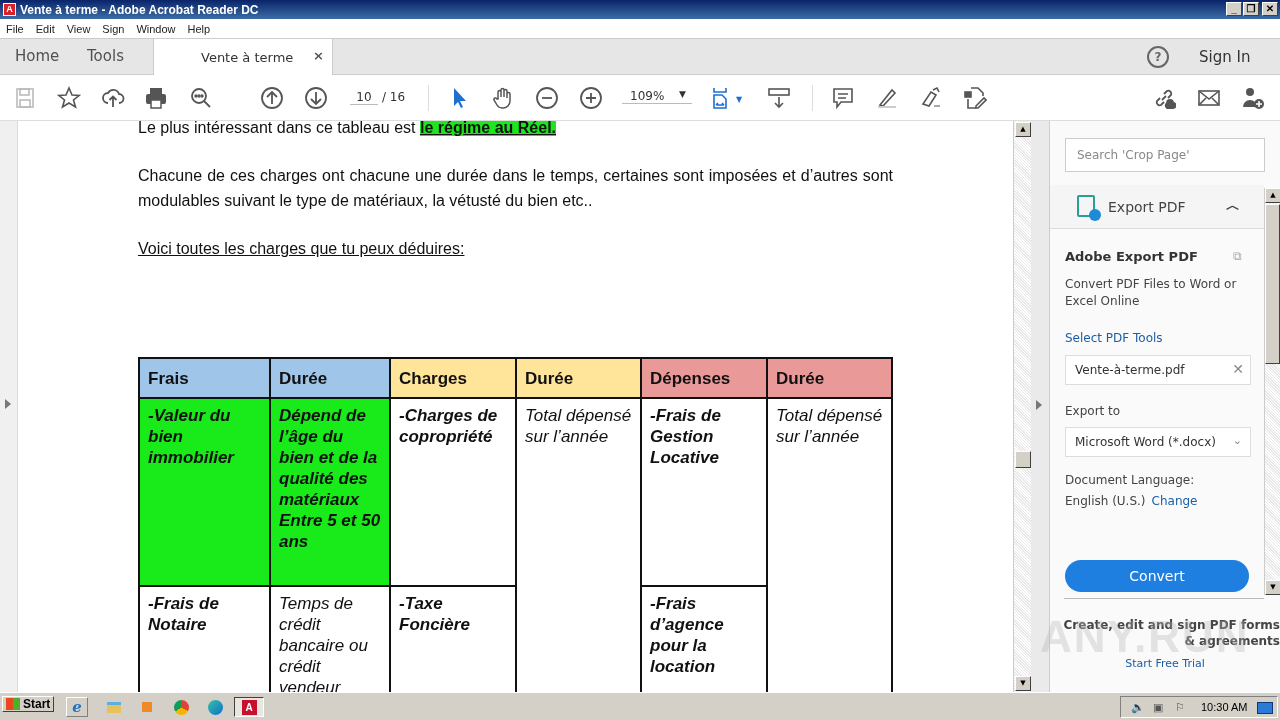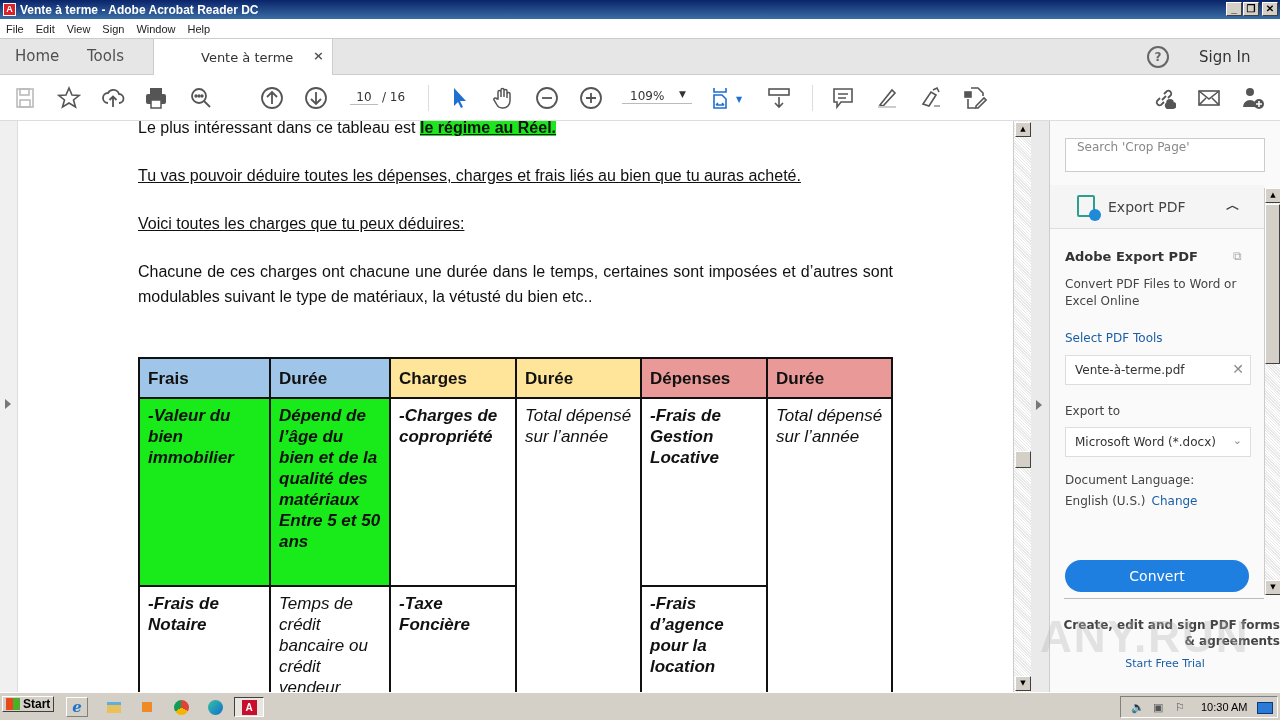--- a/index.html
+++ b/index.html
@@ -38,21 +38,21 @@
   table.t td, table.t th { border:2px solid #111; vertical-align:top; text-align:left; padding:6px 8px; line-height:21px; }
   table.t th { height:40px; font-weight:bold; vertical-align:middle; }
   .blue { background:#9fc5e8; } .yellow { background:#ffe599; } .red { background:#ea9999; } .green { background:#19ea19; }
   .bi { font-weight:bold; font-style:italic; } .it { font-style:italic; }
   .vscroll { position:absolute; left:1013px; top:121px; width:18px; height:571px; background:repeating-linear-gradient(45deg,#e8e8e8 0 1px,#fff 1px 2px); border-left:1px solid #ccc; }
   .sbtn { position:absolute; left:1px; width:16px; height:15px; background:#d4d0c8; border:1px solid; border-color:#fff #404040 #404040 #fff; font-size:7px; text-align:center; line-height:13px; }
   .thumb { position:absolute; left:1px; top:330px; width:16px; height:17px; background:#d4d0c8; border:1px solid; border-color:#fff #404040 #404040 #fff; }
   .collapse-strip { position:absolute; left:1031px; top:121px; width:19px; height:571px; background:#eaeaea; border-right:1px solid #ccc; }
   .collapse-strip .arrow { position:absolute; left:5px; top:279px; width:0; height:0; border-top:5px solid transparent; border-bottom:5px solid transparent; border-left:6px solid #777; }
   .rpanel { position:absolute; left:1050px; top:121px; width:230px; height:571px; background:#fafafa; font-family:"DejaVu Sans", sans-serif; }
-  .rsearch { position:absolute; left:15px; top:17px; width:200px; height:34px; border:1px solid #ccc; background:#fff; font-size:12px; color:#888; padding:1px 11px; }
+  .rsearch { position:absolute; left:15px; top:17px; width:200px; height:34px; border:1px solid #ccc; background:#fff; font-size:12px; color:#888; padding:9px 11px; }
   .rheader { position:absolute; left:0; top:64px; width:214px; height:44px; border-bottom:1px solid #ddd; background:#f5f5f5; }
   .rheader .icon { position:absolute; left:27px; top:10px; width:18px; height:22px; border:2px solid #2e9e8e; border-radius:2px; }
   .rheader .icon::after { content:""; position:absolute; right:-8px; bottom:-6px; width:12px; height:12px; background:#1f8ad8; border-radius:50%; }
   .rheader .lbl { position:absolute; left:58px; top:14px; font-size:14px; color:#444; }
   .rheader .chev { position:absolute; left:176px; top:12px; font-size:14px; color:#444; font-weight:bold; }
   .rtitle { position:absolute; left:15px; top:128px; font-size:13px; font-weight:bold; color:#333; }
   .rcopy { position:absolute; left:183px; top:128px; font-size:12px; color:#aaa; }
   .rdesc { position:absolute; left:15px; top:155px; font-size:12px; color:#444; line-height:17px; width:185px; }
   .rlink { position:absolute; left:15px; top:210px; font-size:12px; color:#1a5ea8; }
   .rfile { position:absolute; left:15px; top:234px; width:186px; height:30px; border:1px solid #ddd; background:#fff; font-size:12px; color:#333; padding:7px 9px; }
@@ -252,23 +252,22 @@
     </div>
 </div>
 
 <div class="leftstrip">
   <div class="arrow"></div>
 </div>
 
 <div class="docarea">
   <div class="page">
     <p class="para"><span>Le plus intéressant dans ce tableau est </span><span class="hl">le régime au Réel.</span></p>
-    <p class="para u" style="margin-top:23px">Tu vas pouvoir déduire toutes les dépenses, charges et frais liés au bien que tu auras acheté.</p>
+    <p class="para" style="margin-top:23px">Chacune de ces charges ont chacune une durée dans le temps, certaines sont imposées et d’autres sont modulables suivant le type de matériaux, la vétusté du bien etc..</p>
     <p class="para u" style="margin-top:23px">Voici toutes les charges que tu peux déduires:</p>
-    <p class="para" style="margin-top:23px">Chacune de ces charges ont chacune une durée dans le temps, certaines sont imposées et d’autres sont modulables suivant le type de matériaux, la vétusté du bien etc..</p>
 
     <table class="t">
       <colgroup>
           <col style="width:131px">
           <col style="width:120px">
           <col style="width:126px">
           <col style="width:125px">
           <col style="width:126px">
           <col style="width:125px">
         </colgroup>

